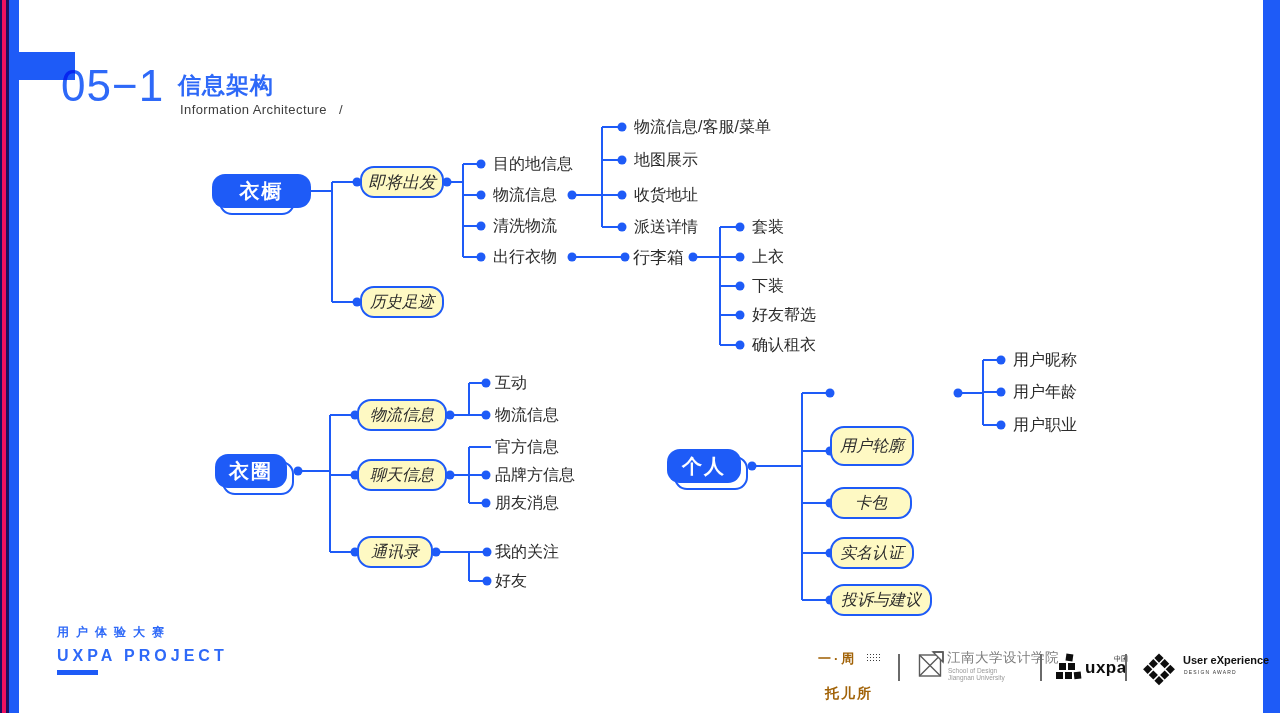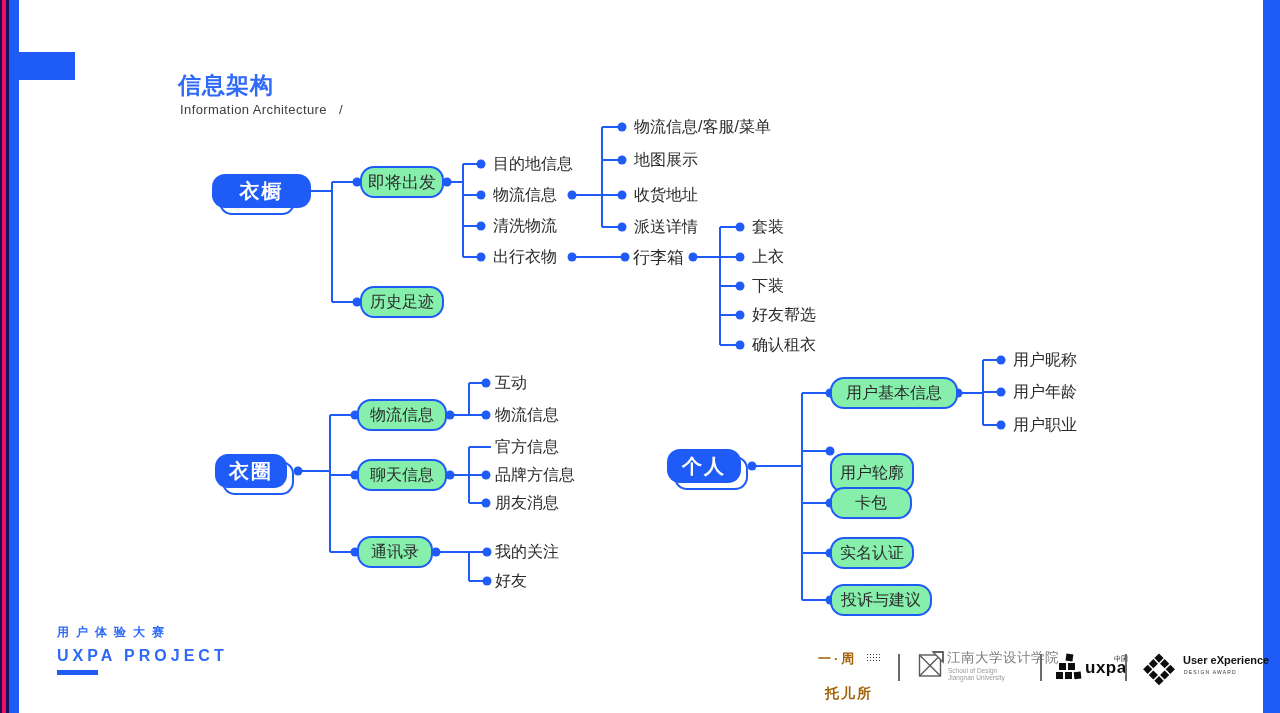--- a/index.html
+++ b/index.html
@@ -15,23 +15,23 @@
   
   .hdr-tab{position:absolute;left:18px;top:52px;width:57px;height:28px;background:var(--blue);}
   .hdr-num{position:absolute;left:61px;top:64px;font-size:44px;font-weight:300;letter-spacing:1px;
            color:#2e69f8;line-height:1;mix-blend-mode:multiply;}
   .hdr-title{position:absolute;left:178px;top:70px;font-size:23px;font-weight:600;color:#2e69f8;
              letter-spacing:1px;}
   .hdr-sub{position:absolute;left:180px;top:102px;font-size:13px;color:#3d3d3d;letter-spacing:.4px;}
   .hdr-sub .slash{margin-left:12px;}
   
   svg.wires{position:absolute;left:0;top:0;pointer-events:none;}
-  .node{position:absolute;border:2px solid var(--blue);border-radius:14px;background:#86efac;
+  .node{position:absolute;border:2px solid var(--blue);border-radius:14px;background:#fef9c3;
         display:flex;align-items:center;justify-content:center;font-size:16px;color:var(--ink);
-        white-space:nowrap;box-sizing:border-box;}
+        white-space:nowrap;box-sizing:border-box;font-style:italic;}
   .ghost{position:absolute;border:2px solid var(--blue);border-radius:13px;background:#fff;box-sizing:border-box;}
   .root{position:absolute;border-radius:13px;background:var(--blue);color:#fff;font-size:20px;
         font-weight:700;display:flex;align-items:center;justify-content:center;letter-spacing:2px;
         box-sizing:border-box;}
   .leaf{position:absolute;transform:translateY(-50%);font-size:16px;color:var(--ink);white-space:nowrap;}
   .leaf.big{font-size:17px;}
   
   .evt-cn{position:absolute;left:57px;top:624px;font-size:12px;font-weight:700;letter-spacing:7px;color:#2e69f8;}
   .evt-en{position:absolute;left:57px;top:647px;font-size:16px;font-weight:700;letter-spacing:4px;color:#2e69f8;}
   .evt-bar{position:absolute;left:57px;top:670px;width:41px;height:5px;background:var(--blue);}
@@ -54,20 +54,21 @@
 
 <div class="slide">
 
   <div class="stripe" style="left:0;width:2px;background:var(--navy);"></div>
   <div class="stripe" style="left:2px;width:4px;background:var(--crimson);"></div>
   <div class="stripe" style="left:6px;width:3px;background:var(--navy);"></div>
   <div class="stripe" style="left:9px;width:10px;background:var(--blue);"></div>
   <div class="stripe" style="left:1263px;width:17px;background:var(--blue);"></div>
 
   <div class="hdr-tab"></div>
+  <div class="hdr-num">05−1</div>
   <div class="hdr-title">信息架构</div>
   <div class="hdr-sub">
     <span>Information Architecture</span><span class="slash">/</span>
   </div>
 
   <svg class="wires" width="1280" height="713" viewBox="0 0 1280 713">
     <g stroke="#1e5bf7" stroke-width="2" fill="none">
 
       <path d="M296,191 H332 M332,182 V302 M332,182 H353 M332,302 H353"></path>
       <path d="M447,182 H463 M463,164 V257 M463,164 H477 M463,195 H477 M463,226 H477 M463,257 H477"></path>
@@ -140,22 +141,21 @@
   <div class="root" style="left:215px;top:454px;width:72px;height:34px;">衣圈</div>
 
   <div class="ghost" style="left:674px;top:456px;width:74px;height:34px;"></div>
   <div class="root" style="left:667px;top:449px;width:74px;height:34px;">个人</div>
 
   <div class="node" style="left:360px;top:166px;width:84px;height:32px;font-size:17px;">即将出发</div>
   <div class="node" style="left:360px;top:286px;width:84px;height:32px;">历史足迹</div>
   <div class="node" style="left:357px;top:399px;width:90px;height:32px;">物流信息</div>
   <div class="node" style="left:357px;top:459px;width:90px;height:32px;">聊天信息</div>
   <div class="node" style="left:357px;top:536px;width:76px;height:32px;">通讯录</div>
-  <div class="node" style="left:830px;top:377px;width:128px;height:32px;">用户基本信息</div>
-  <div class="node" style="left:830px;top:453px;width:84px;height:40px;">用户轮廓</div>
+  <div class="node" style="left:830px;top:426px;width:84px;height:40px;">用户轮廓</div>
   <div class="node" style="left:830px;top:487px;width:82px;height:32px;">卡包</div>
   <div class="node" style="left:830px;top:537px;width:84px;height:32px;">实名认证</div>
   <div class="node" style="left:830px;top:584px;width:102px;height:32px;">投诉与建议</div>
 
   <div class="leaf" style="left:493px;top:164px;">目的地信息</div>
   <div class="leaf" style="left:493px;top:195px;">物流信息</div>
   <div class="leaf" style="left:493px;top:226px;">清洗物流</div>
   <div class="leaf" style="left:493px;top:257px;">出行衣物</div>
 
   <div class="leaf" style="left:634px;top:127px;">物流信息/客服/菜单</div>

